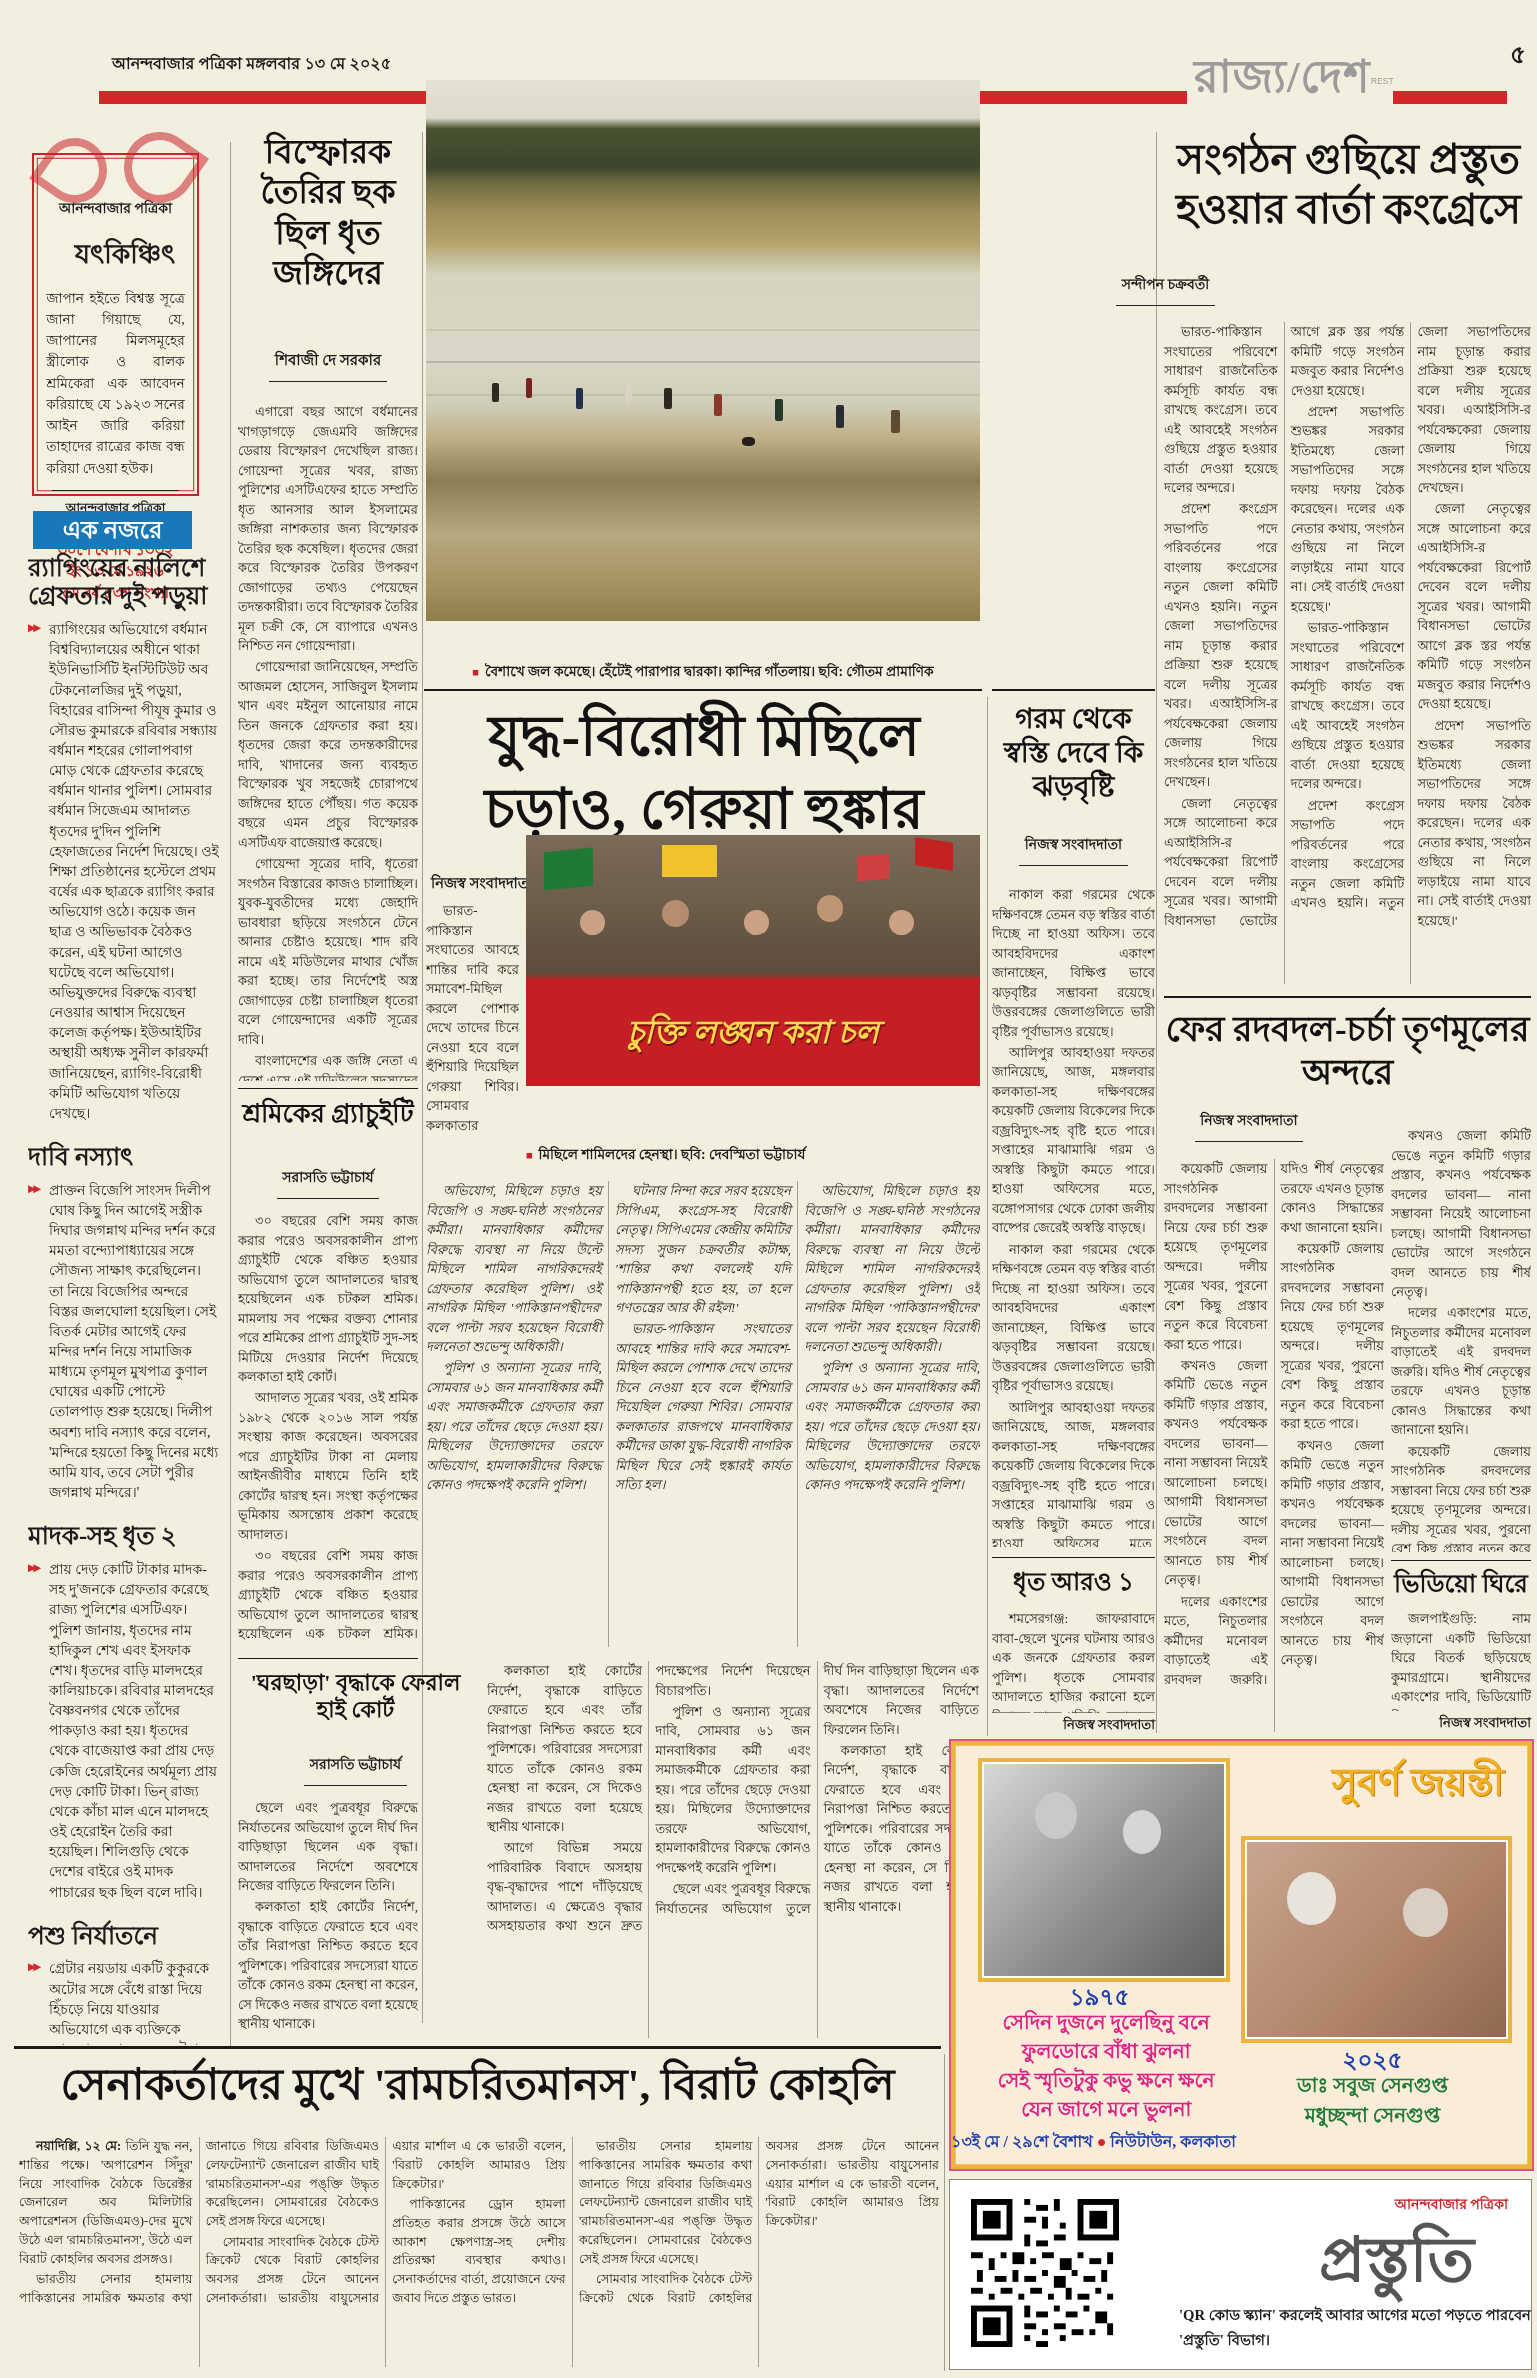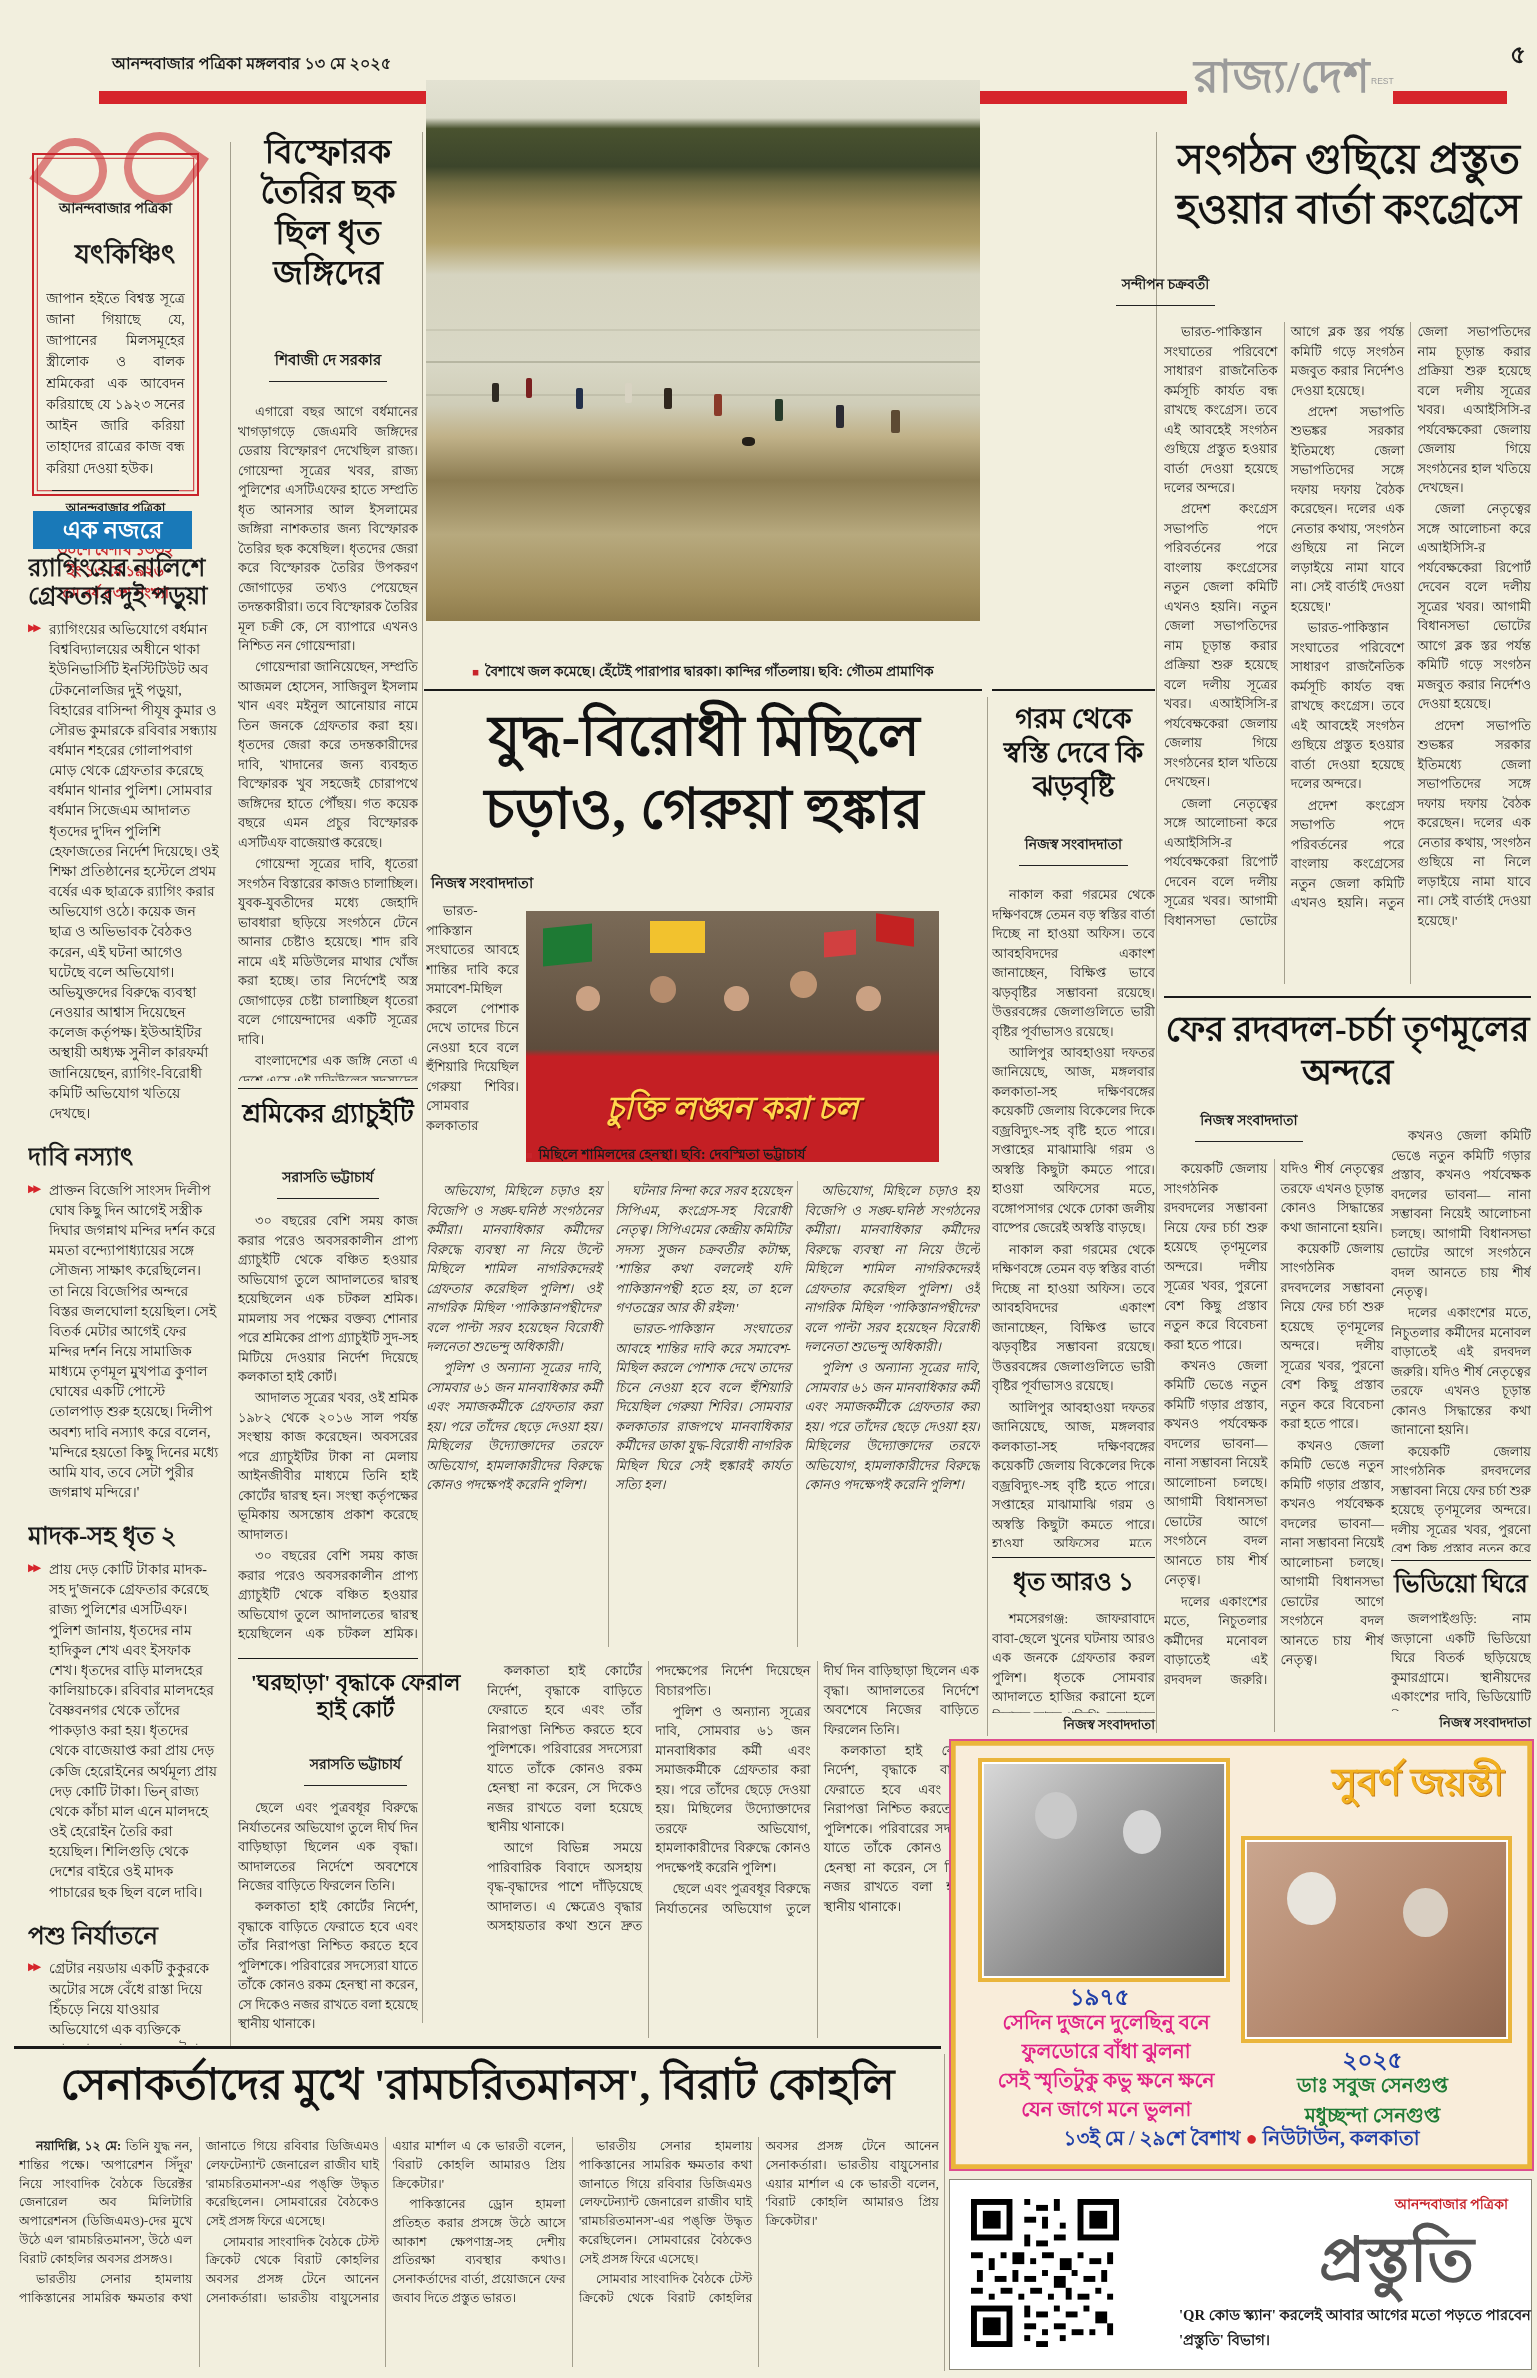--- a/index.html
+++ b/index.html
@@ -59,21 +59,21 @@
   
   .adbox{border:0.9px solid #8a8778;background:#fff;}
   .subarna{background:#f9edda;border:2.8px solid #de4f8e;box-shadow:inset 0 0 0 4.7px #eab53b;}
   .sub-title{color:#f2b01e;font-weight:bold;font-size:38px;text-shadow:0.9px 0.9px 0 #c2791a;}
   .goldframe{border:4.7px solid #eab53b;box-shadow:0 0 0 1.9px #f9edda, inset 0 0 0 1.9px #fff;}
   .bw{background:linear-gradient(135deg,#d9d9d9,#8f8f8f 55%,#5f5f5f);}
   .clr{background:linear-gradient(135deg,#caa68f,#b08368 60%,#8f6750);}
   .yr{color:#203fa8;font-weight:bold;font-size:23px;text-align:center;}
   .verse{color:#e02287;font-weight:bold;font-size:20px;text-align:center;line-height:1.45;}
   .names{color:#1e7a34;font-weight:bold;font-size:20px;text-align:center;line-height:1.5;}
-  .sub-foot{color:#203fa8;font-weight:bold;font-size:20px;text-align:center;}
+  .sub-foot{color:#203fa8;font-weight:bold;font-size:16px;}
   .sub-foot .dot{color:#d6252b;}
   .prost-title{font-weight:bold;font-size:62px;color:#555;}
   .prost-brand{color:#c8242b;font-weight:bold;font-size:14px;}
   .prost-txt{font-size:14.7px;font-weight:bold;margin-left:44px;}
   .qr{image-rendering:pixelated;}
 </style>
 </head>
 <body>
 
 <div id="paper">
@@ -187,21 +187,21 @@
     <span class="sq">■</span><span>বৈশাখে জল কমেছে। হেঁটেই পারাপার দ্বারকা। কান্দির গাঁতলায়। ছবি: গৌতম প্রামাণিক</span>
   </div>
   <div class="hline" style="left:424px;top:689px;width:558px;height:1.9px;"></div>
 
   <div class="abs headline" style="left:426px;top:700px;width:556px;font-size:56px;line-height:1.3;">যুদ্ধ-বিরোধী মিছিলে চড়াও, গেরুয়া হুঙ্কার</div>
   <div class="abs" style="left:431px;top:871px;width:132px;font-weight:bold;font-size:14.7px;">নিজস্ব সংবাদদাতা</div>
   <div class="abs body-txt" style="left:426px;top:901px;width:93px;height:235px;">
     <p>ভারত-পাকিস্তান সংঘাতের আবহে শান্তির দাবি করে সমাবেশ-মিছিল করলে পোশাক দেখে তাদের চিনে নেওয়া হবে বলে হুঁশিয়ারি দিয়েছিল গেরুয়া শিবির। সোমবার কলকাতার রাজপথে মানবাধিকার কর্মীদের ডাকা যুদ্ধ-বিরোধী নাগরিক মিছিল ঘিরে সেই হুঙ্কারই কার্যত সত্যি হল।</p>
   </div>
 
-  <div class="photo protest" style="left:526px;top:911px;width:413px;height:251px;">
+  <div class="photo protest" style="left:526px;top:835px;width:454px;height:251px;">
     <span class="flag" style="left:4%;top:6%;width:49px;height:38px;background:#1e7a34;transform:skewY(-6deg);"></span>
     <span class="flag" style="right:6%;top:2%;width:38px;height:28px;background:#c32222;transform:skewY(8deg);"></span>
     <span class="flag" style="right:20%;top:8%;width:32px;height:24.6px;background:#d14040;transform:skewY(-5deg);"></span>
     <span class="flag" style="left:30%;top:4%;width:55px;height:32px;background:#f2c22e;"></span>
     <span class="blob" style="left:12%;top:30%;width:24.6px;height:24.6px;background:#caa183;"></span>
     <span class="blob" style="left:30%;top:26%;width:26.5px;height:26.5px;background:#b58c6d;"></span>
     <span class="blob" style="left:48%;top:30%;width:24.6px;height:24.6px;background:#caa183;"></span>
     <span class="blob" style="left:64%;top:24%;width:26.5px;height:26.5px;background:#bf9573;"></span>
     <span class="blob" style="left:80%;top:30%;width:24.6px;height:24.6px;background:#caa183;"></span>
     <div class="banner-txt">চুক্তি লঙ্ঘন করা চল</div>

